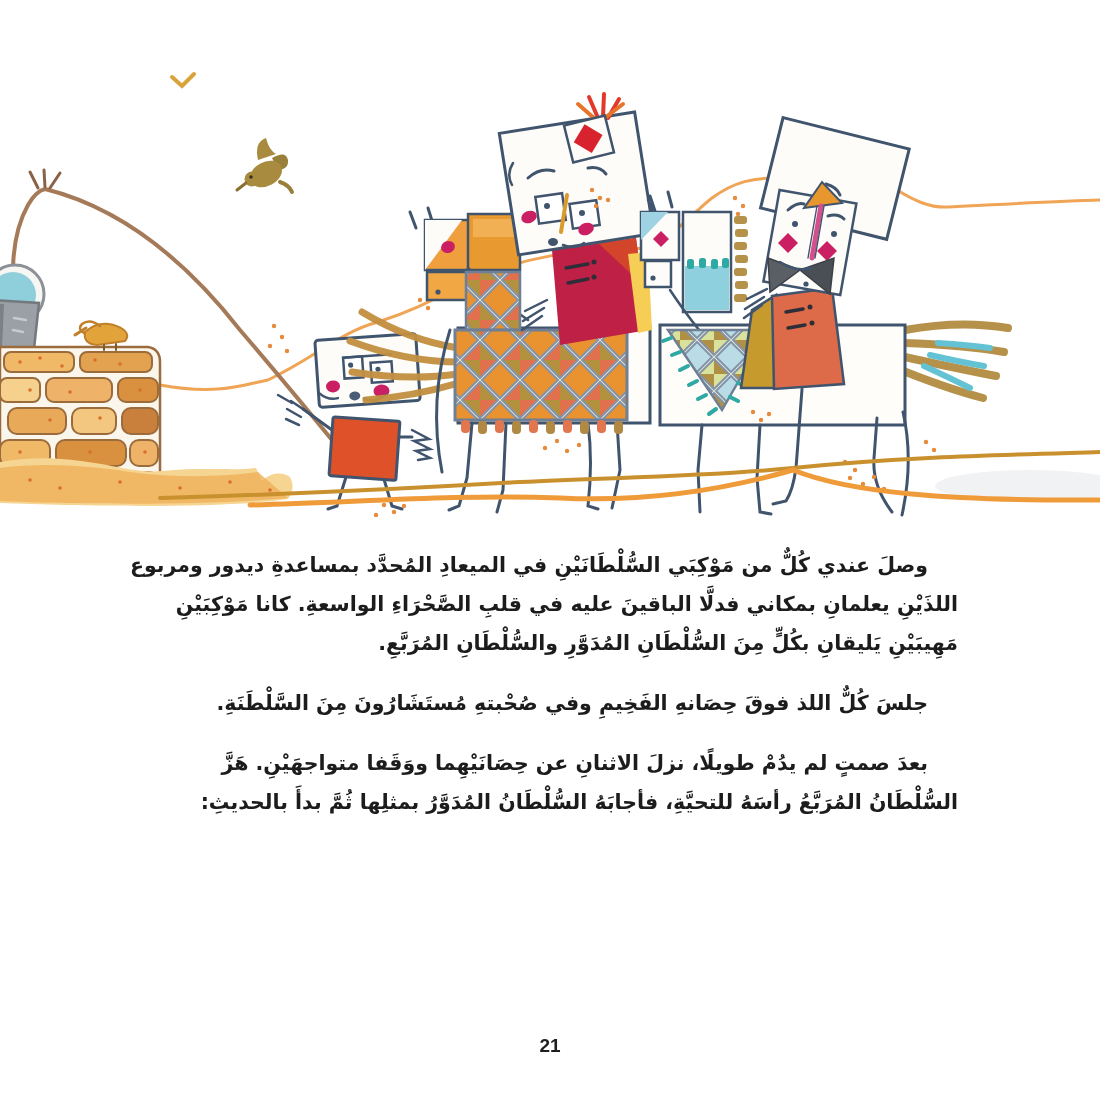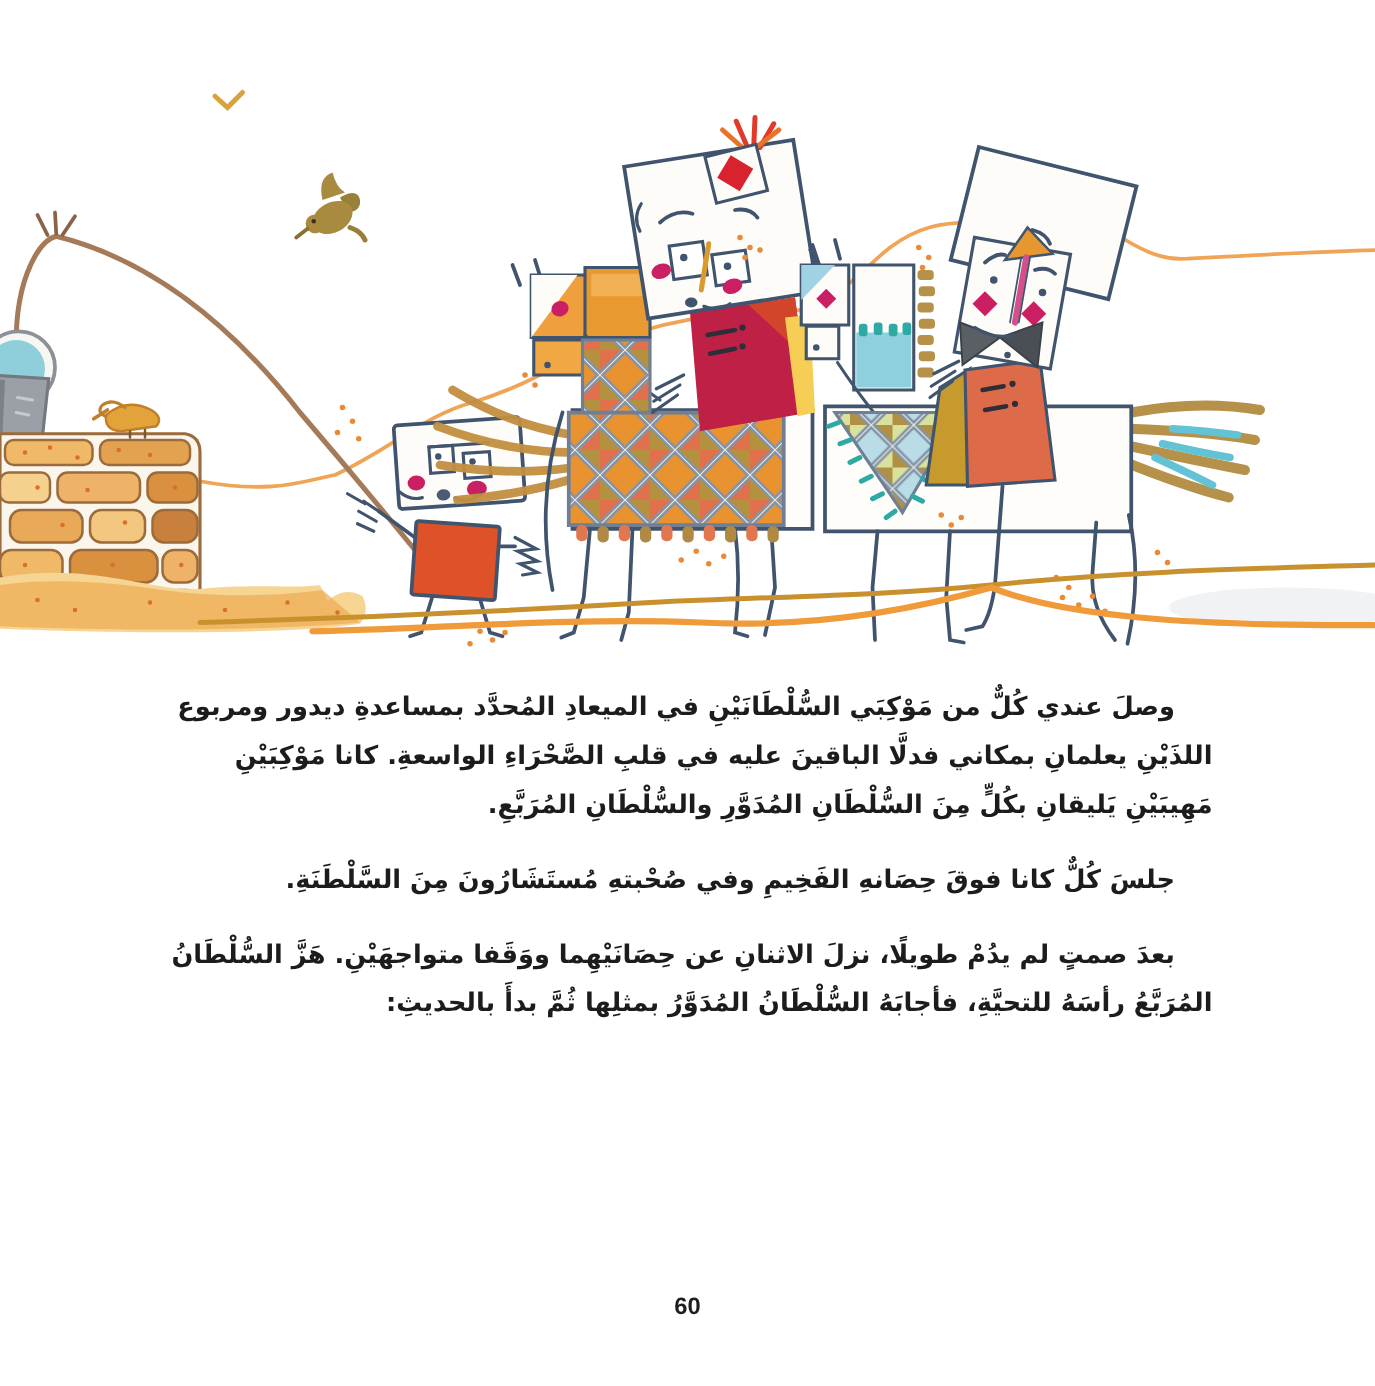--- a/index.html
+++ b/index.html
@@ -2,21 +2,21 @@
 <html lang="ar"><head>
 <meta charset="utf-8">
 <style>
   html,body{margin:0;padding:0;background:#ffffff;}
   .page{position:relative;width:1100px;height:1109px;background:#ffffff;overflow:hidden;
         font-family:"DejaVu Sans",sans-serif;}
   .illustration{position:absolute;left:0;top:0;width:1100px;height:535px;}
   .story{position:absolute;right:130px;top:546px;width:842px;direction:rtl;text-align:right;
          color:#1c1c1c;font-size:20.5px;line-height:39px;font-weight:700;
          font-family:"DejaVu Sans",sans-serif;}
-  .story p{margin:0 0 21px 0;text-indent:30px;letter-spacing:0;}
+  .story p{margin:0 12px 21px 0;text-indent:30px;letter-spacing:0;}
   .page-number{position:absolute;left:0;top:1035px;width:100%;text-align:center;
                color:#1e1e1e;font-size:19px;font-weight:700;
                font-family:"Liberation Sans","DejaVu Sans",sans-serif;}
   svg *{vector-effect:non-scaling-stroke;}
 </style>
 </head>
 <body>
 
 <div class="page">
 
@@ -363,18 +363,18 @@
     </g>
 
     <g fill="none" stroke-linecap="round">
       <path d="M160,498 C300,494 420,488 520,482 C620,477 700,477 793,468 C900,457 1000,455 1100,452" stroke="#c9902e" stroke-width="4"></path>
       <path d="M250,505 C350,503 450,494 560,498 C640,502 720,491 793,470 C850,493 950,501 1100,500" stroke="#f09b3a" stroke-width="5"></path>
     </g>
   </svg>
 
   <div class="story" dir="rtl" lang="ar">
     <p>وصلَ عندي كُلٌّ من مَوْكِبَي السُّلْطَانَيْنِ في الميعادِ المُحدَّد بمساعدةِ ديدور ومربوع اللذَيْنِ يعلمانِ بمكاني فدلَّا الباقينَ عليه في قلبِ الصَّحْرَاءِ الواسعةِ. كانا مَوْكِبَيْنِ مَهِيبَيْنِ يَليقانِ بكُلٍّ مِنَ السُّلْطَانِ المُدَوَّرِ والسُّلْطَانِ المُرَبَّعِ.</p>
-    <p>جلسَ كُلٌّ كانا فوقَ حِصَانهِ الفَخِيمِ وفي صُحْبتهِ مُستَشَارُونَ مِنَ السَّلْطَنَةِ.</p>
+    <p>جلسَ كُلٌّ اللذ فوقَ حِصَانهِ الفَخِيمِ وفي صُحْبتهِ مُستَشَارُونَ مِنَ السَّلْطَنَةِ.</p>
     <p>بعدَ صمتٍ لم يدُمْ طويلًا، نزلَ الاثنانِ عن حِصَانَيْهِما ووَقَفا متواجهَيْنِ. هَزَّ السُّلْطَانُ المُرَبَّعُ رأسَهُ للتحيَّةِ، فأجابَهُ السُّلْطَانُ المُدَوَّرُ بمثلِها ثُمَّ بدأَ بالحديثِ:</p>
   </div>
 
-  <div class="page-number">60</div>
+  <div class="page-number">21</div>
 </div>
 
 </body></html>

